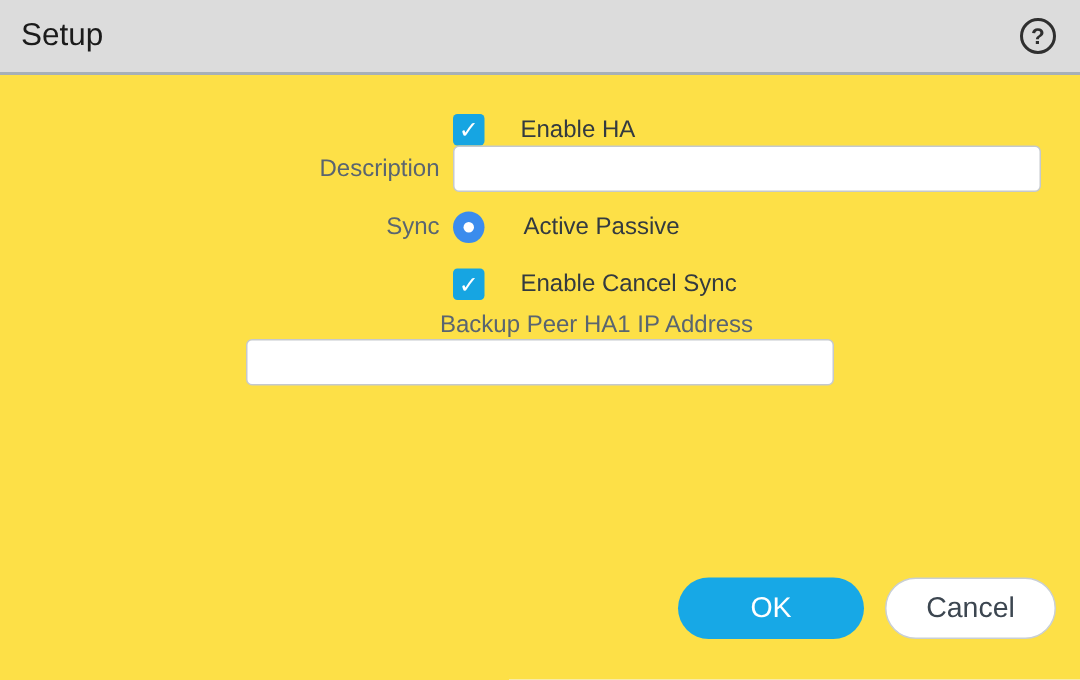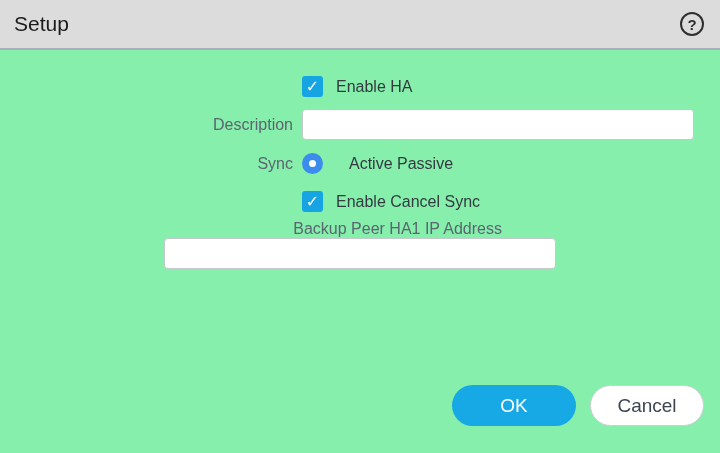--- a/index.html
+++ b/index.html
@@ -3,21 +3,21 @@
 <meta charset="utf-8">
 <style>
   * { margin: 0; padding: 0; box-sizing: border-box; }
   html, body { background: #f4f4f4; }
   body { font-family: "Liberation Sans", "DejaVu Sans", sans-serif; }
 
   .dialog {
     position: relative;
     width: 720px;
     height: 453px;
-    background: #86efac;
+    background: #fde047;
     overflow: hidden;
   }
 
   
   .dialog-header {
     height: 50px;
     background: #dcdcdc;
     border-bottom: 2px solid #a6b0b8;
     display: flex;
     align-items: center;
@@ -59,42 +59,42 @@
     flex: none;
   }
   .row-control {
     display: flex;
     align-items: center;
     flex: none;
   }
 
   .row-checkbox-1 { margin-top: 0; }
   .row-groupid    { margin-top: 9px; }
-  .row-desc       { margin-top: 12px; }
+  .row-desc       { margin-top: 0; }
   .row-mode       { margin-top: 13px; }
   .row-checkbox-2 { margin-top: 17px; }
   .row-peer       { margin-top: 14px; }
   .row-backup     { margin-top: 8px; flex-direction: column; }
 
   
   .checkbox {
     width: 21px;
     height: 21px;
     background: #16a5e2;
     border-radius: 3px;
     display: flex;
     align-items: center;
     justify-content: center;
     color: #ffffff;
     font-size: 16px;
     cursor: pointer;
     flex: none;
   }
   .checkbox-label {
-    margin-left: 13px;
+    margin-left: 24px;
     font-size: 16px;
     color: #333a40;
   }
 
   
   .radio {
     width: 21px;
     height: 21px;
     background: #3b8ced;
     border-radius: 50%;

